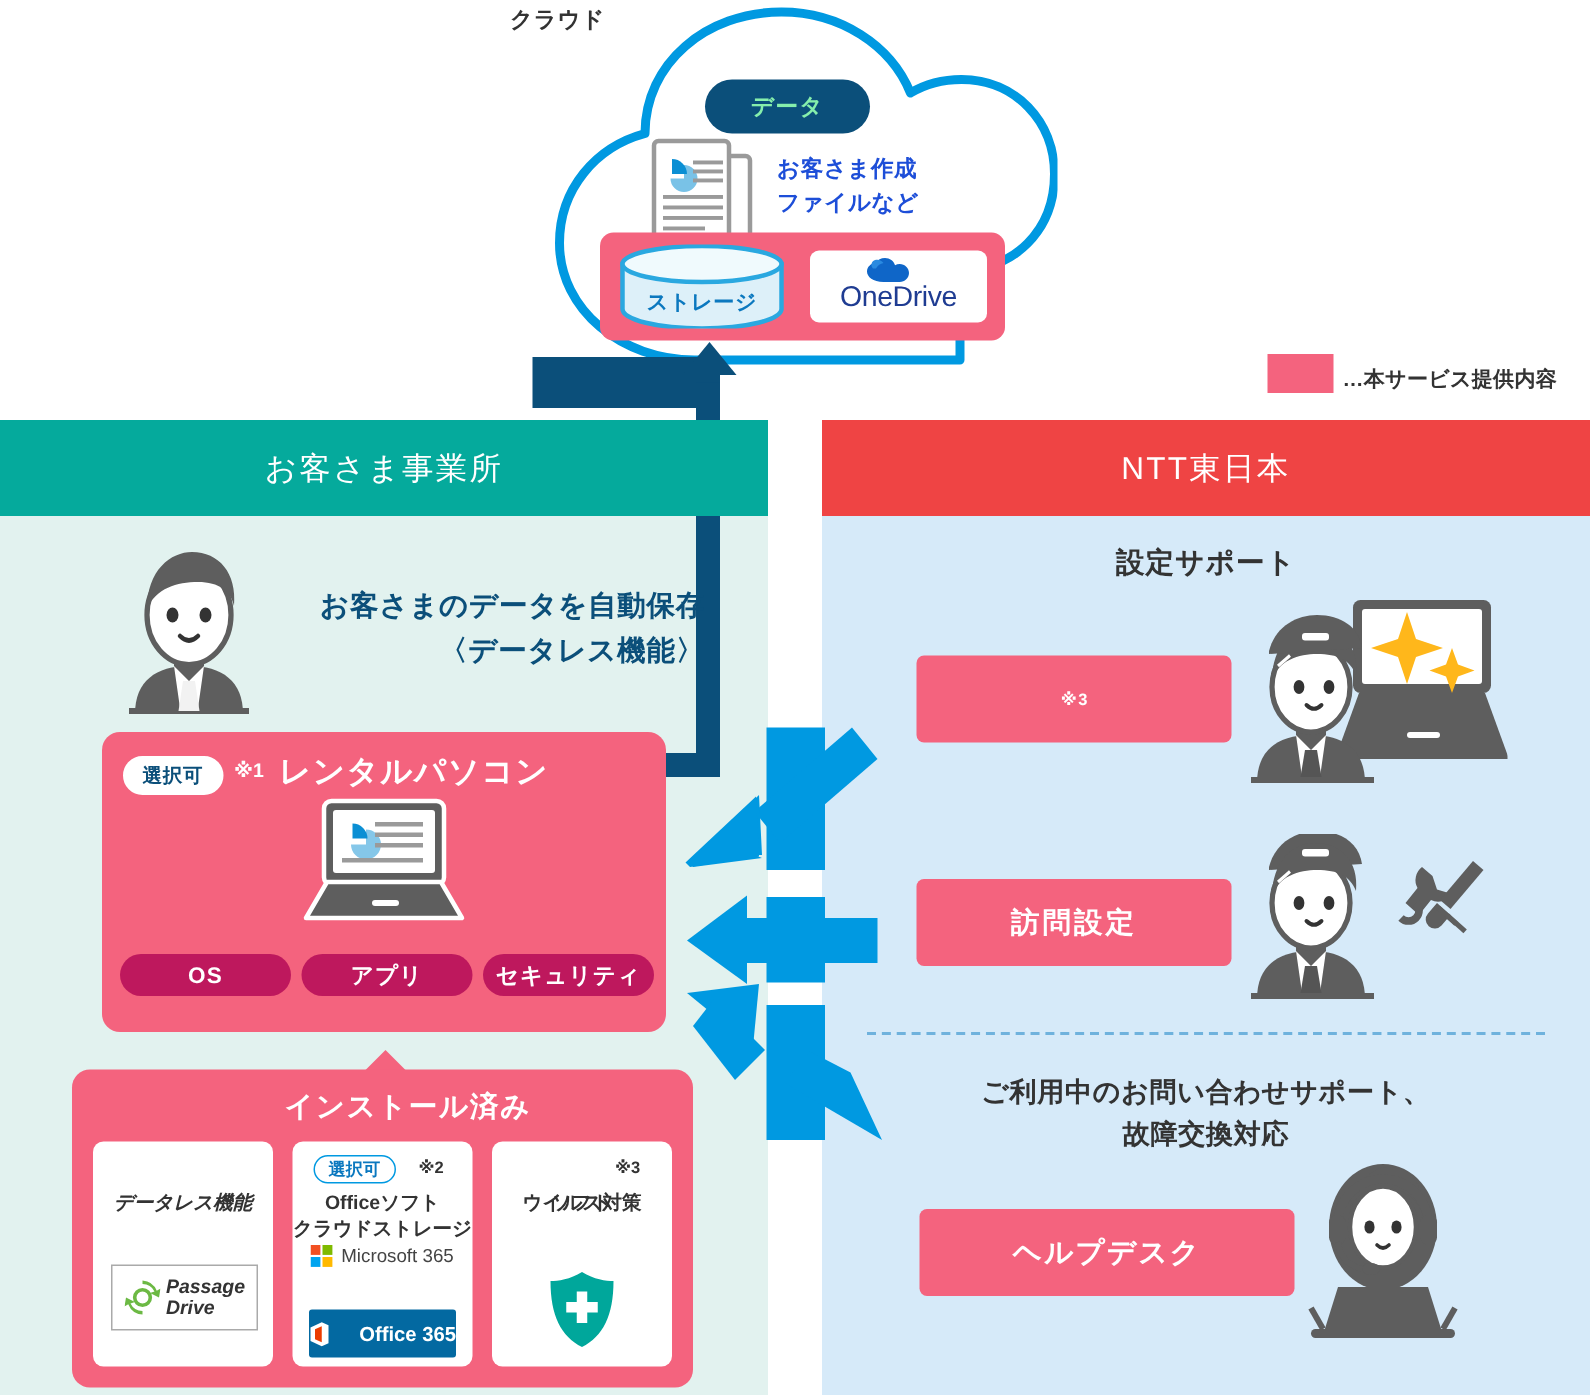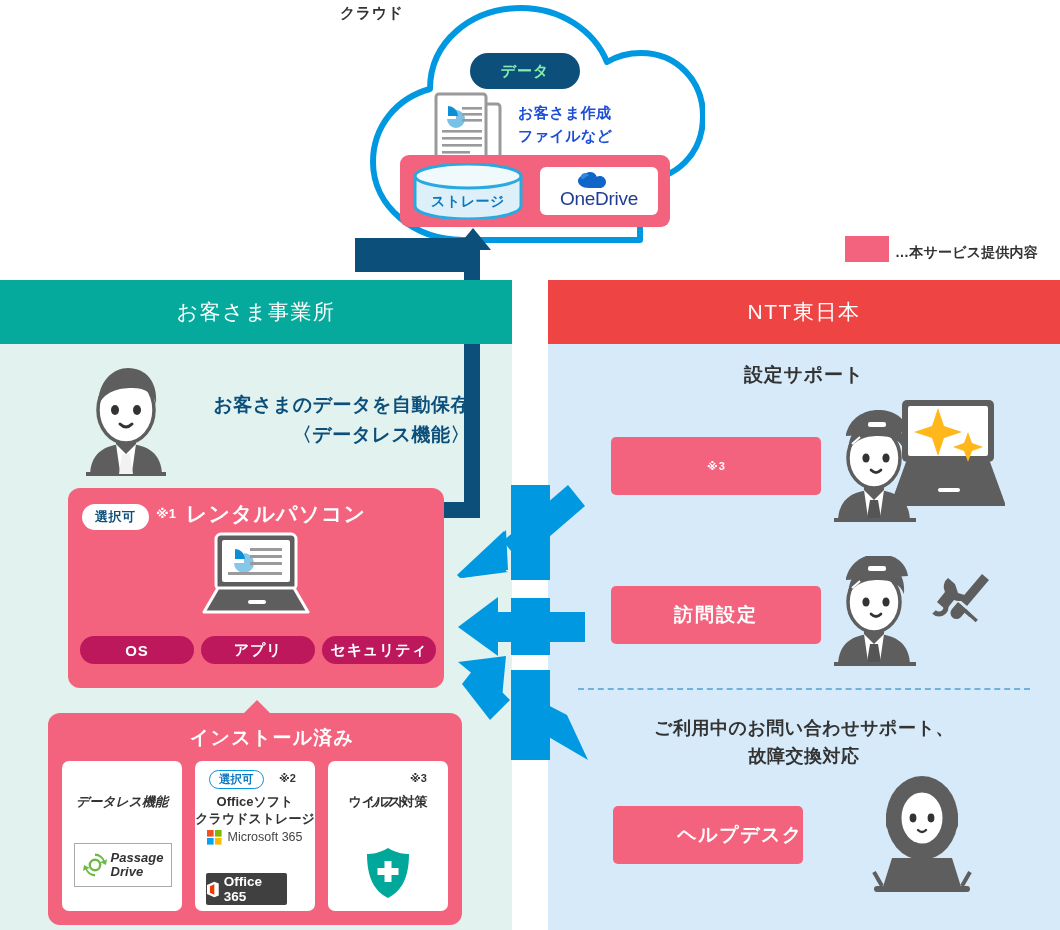--- a/index.html
+++ b/index.html
@@ -159,44 +159,44 @@
   }
   #passage-box .pd-txt{
     font-size:13px;font-weight:bold;color:#333;line-height:1.05;text-align:left;
   }
   #ms365-row{
     position:absolute;left:6px;top:69px;width:108px;height:20px;
     display:flex;justify-content:center;gap:5px;
   }
   #ms365-row .ms-txt{font-size:12.5px;color:#444;}
   #office365-box{
-    position:absolute;left:11px;top:112px;width:81px;height:32px;
-    background:#404040;border-radius:2px;
-    display:flex;align-items:center;justify-content:flex-start;gap:4px;
+    position:absolute;left:11px;top:112px;width:98px;height:32px;
+    background:#0369a1;border-radius:2px;
+    display:flex;align-items:center;justify-content:space-between;gap:4px;
   }
   #office365-box .o-txt{font-size:13.5px;color:#ffffff;font-weight:bold;}
   #shield-icon{position:absolute;left:36px;top:86px;width:48px;height:52px;}
 
   
   .bluearr{position:absolute;}
 
   
   #setup-support-title{
     left:548px;top:362px;width:512px;text-align:center;
     font-size:19px;font-weight:bold;color:#333333;letter-spacing:.8px;
   }
   .rose-btn{
     position:absolute;background:#f4637e;border-radius:5px;
     color:#ffffff;font-weight:bold;
     display:flex;align-items:center;justify-content:center;
   }
   #btn-0{left:611px;top:437px;width:210px;height:58px;font-size:19px;letter-spacing:1px;}
   #btn-0 .sup{font-size:11px;vertical-align:super;margin-left:1px;}
   #btn-1{left:611px;top:586px;width:210px;height:58px;font-size:19px;letter-spacing:2px;}
-  #btn-2{left:613px;top:806px;width:190px;height:58px;font-size:19px;letter-spacing:1.5px;justify-content:flex-end;}
+  #btn-2{left:613px;top:806px;width:250px;height:58px;font-size:19px;letter-spacing:1.5px;}
 
   #staff1-icon{left:830px;top:396px;width:175px;height:126px;}
   #staff2-icon{left:830px;top:556px;width:175px;height:110px;}
   #operator-icon{left:860px;top:772px;width:125px;height:122px;}
 
   #divider{
     left:578px;top:688px;width:452px;height:0;
     border-top:2px dashed #6fb2dd;
   }
   #usage-text{

